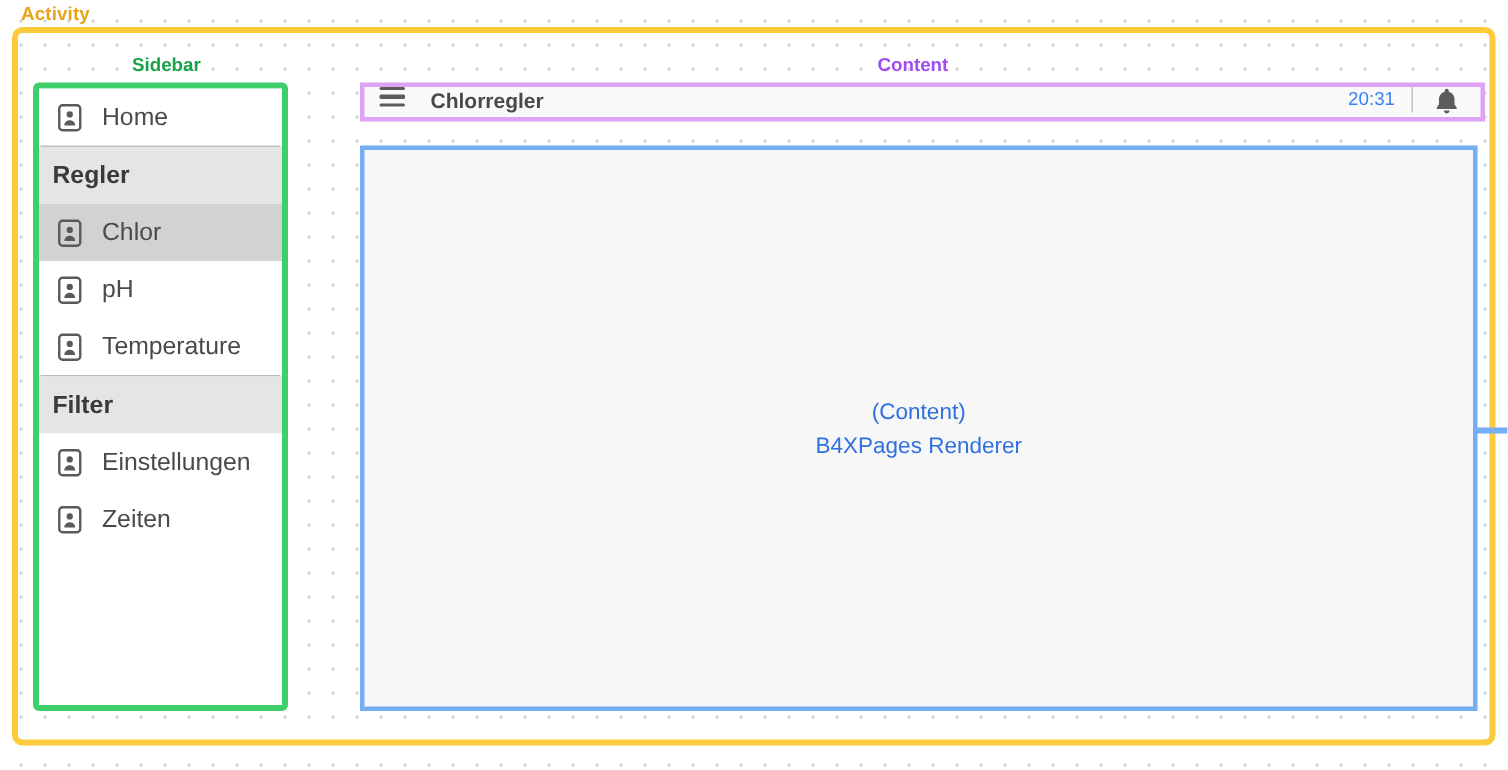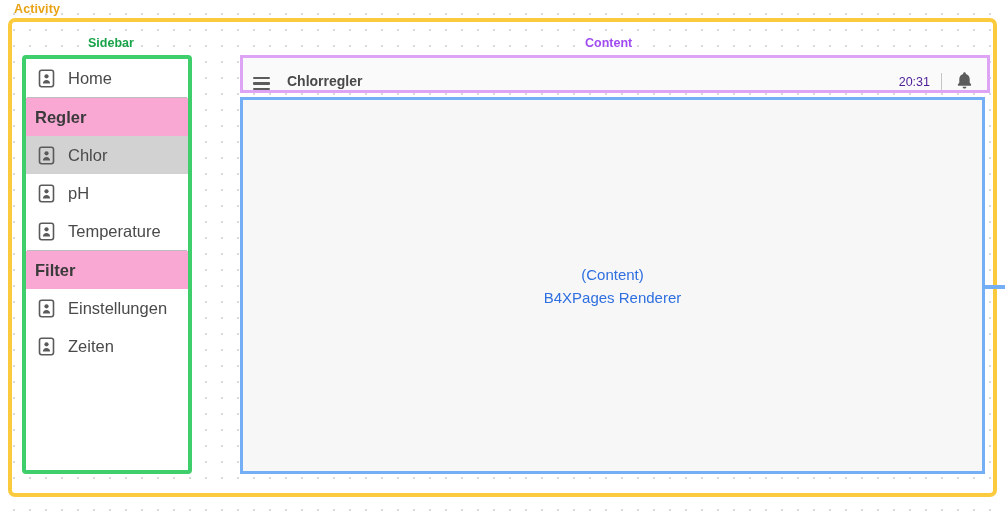--- a/index.html
+++ b/index.html
@@ -100,46 +100,46 @@
     height: 38px;
     flex: 0 0 38px;
     display: flex;
     align-items: center;
     padding-left: 9px;
     box-sizing: border-box;
     font-size: 16.5px;
     font-weight: 700;
     color: #3a3a3a;
     white-space: nowrap;
-    background: #f9a8d4;
+    background: #e5e5e5;
   }
   .sb-filler { flex: 1 1 auto; background: #ffffff; }
 
   
   #header-label {
     position: absolute;
     left: 585px;
     top: 35px;
     font-size: 12.5px;
     font-weight: 700;
     color: #a04cf0;
     line-height: 16px;
     white-space: nowrap;
   }
   #header-frame {
     position: absolute;
     left: 240px;
     top: 55px;
     width: 750px;
-    height: 38px;
+    height: 26px;
     box-sizing: border-box;
     border: 3px solid #dda4f5;
     background: #fafafa;
     display: flex;
-    align-items: flex-end;
+    align-items: flex-start;
     padding: 0 9px 0 10px;
   }
   #hamburger-icon {
     width: 17px;
     height: 13px;
     flex: 0 0 17px;
     display: flex;
     flex-direction: column;
     justify-content: space-between;
     margin-right: 17px;
@@ -154,21 +154,21 @@
   #header-title {
     font-size: 14px;
     font-weight: 700;
     color: #494949;
     line-height: 18px;
     white-space: nowrap;
   }
   #header-spacer { flex: 1 1 auto; }
   #header-time {
     font-size: 12.5px;
-    color: #4c1d95;
+    color: #3b82f6;
     line-height: 16px;
     white-space: nowrap;
     margin-right: 11px;
   }
   #header-divider {
     width: 1px;
     height: 17px;
     background: #c6c6c6;
     flex: 0 0 1px;
     margin-right: 14px;

